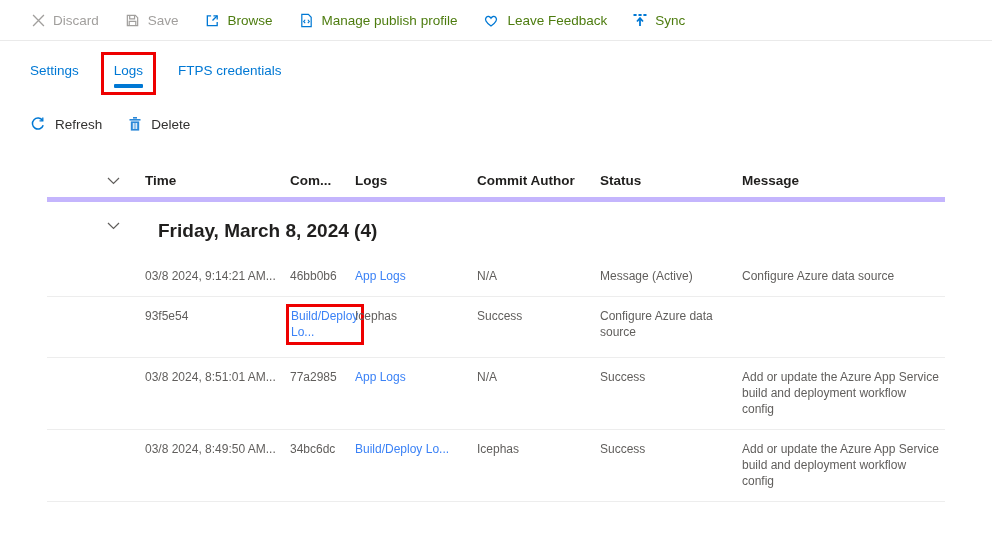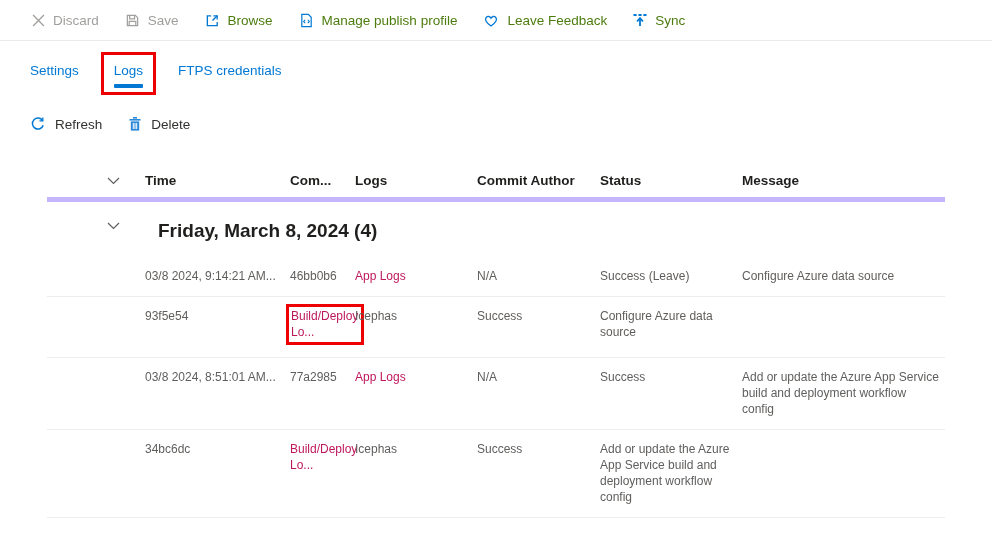--- a/index.html
+++ b/index.html
@@ -53,21 +53,21 @@
   }
   .group-row { padding: 18px 0 15px 0; }
   .group-label {
     grid-column: 3 / -1; font-size: 19px; font-weight: 700; color: #201f1e; margin-left: 13px;
   }
   .data-row {
     padding: 11px 0 12px 0; border-bottom: 1px solid #ededed;
     font-size: 12px; color: #605e5c; line-height: 16px; cursor: default;
   }
   .cell-msg { max-width: 205px; padding-right: 4px; }
-  .link { color: #be185d; cursor: pointer; text-decoration: none; }
+  .link { color: #3b82f6; cursor: pointer; text-decoration: none; }
   .link-annotated-box {
     display: inline-block; border: 3px solid #ee0000; padding: 1px 3px 2px 2px; margin: -4px 0 0 -4px;
   }
   .chev { display: inline-flex; align-items: center; justify-content: flex-start; cursor: pointer; padding: 2px; }
   .thead .chev, .group-row .chev { margin-left: 2px; }
 </style>
 </head>
 <body>
 
 <div class="toolbar">
@@ -201,21 +201,21 @@
     <span class="group-label">Friday, March 8, 2024 (4)</span>
   </div>
 
   <div class="grid-row data-row">
     <span></span>
     <span></span>
     <span>03/8 2024, 9:14:21 AM...</span>
     <span>46bb0b6</span>
     <span><a class="link">App Logs</a></span>
     <span>N/A</span>
-    <span>Success (Leave)</span>
+    <span>Message (Active)</span>
     <span class="cell-msg">Configure Azure data source</span>
   </div>
 
   <div class="grid-row data-row">
     <span></span>
     <span></span>
     <span>93f5e54</span>
     <span>
       <span class="link-annotated-box">
         <a class="link">Build/Deploy Lo...</a>
@@ -233,20 +233,21 @@
     <span>77a2985</span>
     <span><a class="link">App Logs</a></span>
     <span>N/A</span>
     <span>Success</span>
     <span class="cell-msg">Add or update the Azure App Service build and deployment workflow config</span>
   </div>
 
   <div class="grid-row data-row">
     <span></span>
     <span></span>
+    <span>03/8 2024, 8:49:50 AM...</span>
     <span>34bc6dc</span>
     <span><a class="link">Build/Deploy Lo...</a></span>
     <span>Icephas</span>
     <span>Success</span>
     <span class="cell-msg">Add or update the Azure App Service build and deployment workflow config</span>
   </div>
 
 </div>
 
 </body></html>

